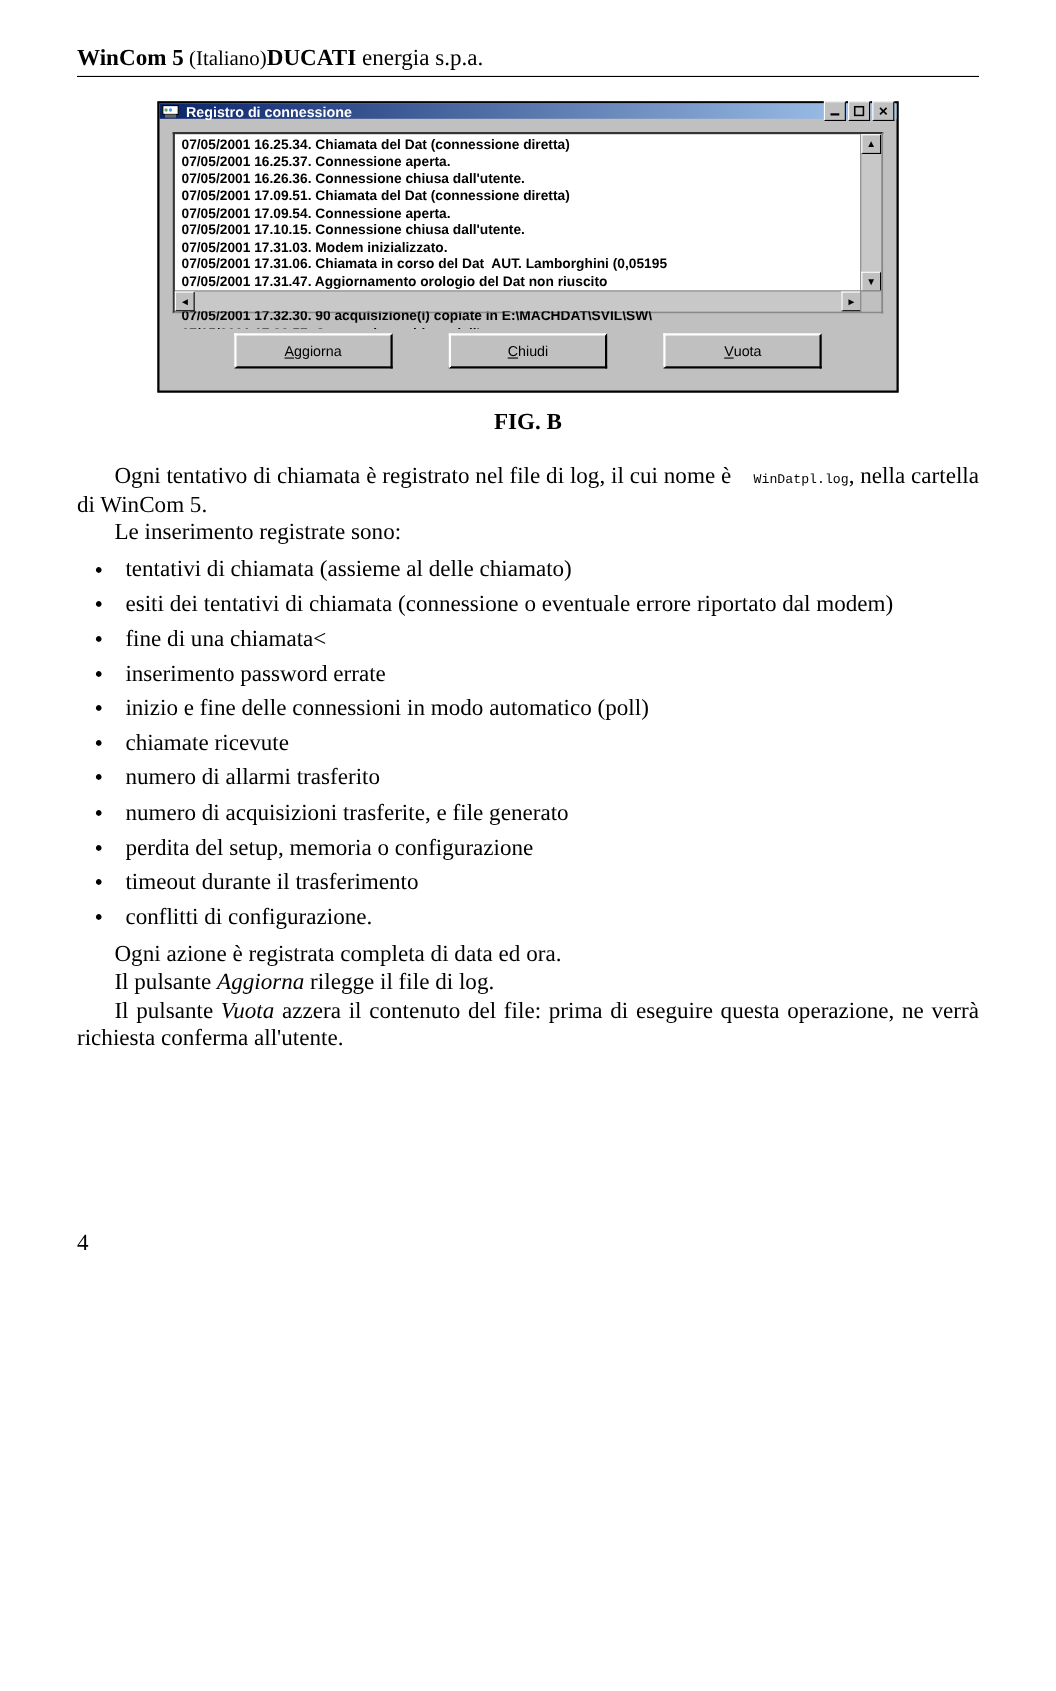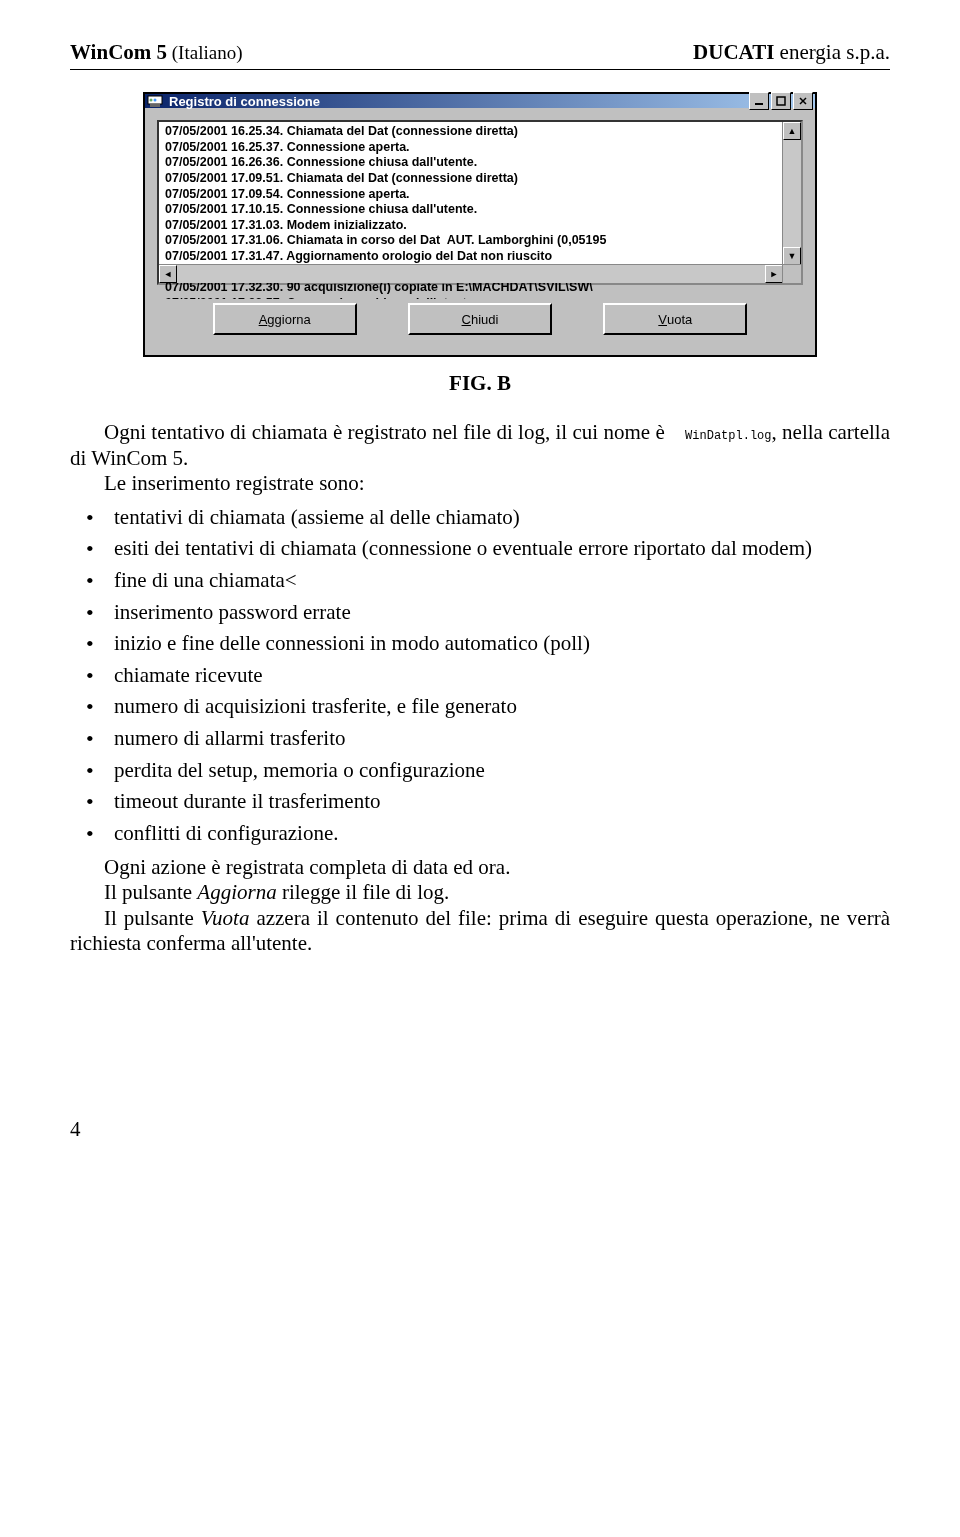--- a/index.html
+++ b/index.html
@@ -7,21 +7,20 @@
     padding: 0;
     background: #fff;
     font-family: "Times New Roman", serif;
     width: 960px;
   }
   .page {
     padding: 40px 70px 20px 70px;
   }
   .header-line {
     display: flex;
-    justify-content: space-between;
     font-size: 21px;
     font-family: "Times New Roman", serif;
     margin-bottom: 4px;
   }
   .header-left { font-weight: bold; }
   .header-left .sub { font-weight: normal; font-size: 19px; }
   .header-right { font-weight: normal; }
   .header-right .bold { font-weight: bold; }
   .hr { border: none; border-top: 1px solid #000; margin: 0 0 22px 0; }
 
@@ -255,22 +254,22 @@
     </p>
     <p class="para">Le inserimento registrate sono:</p>
 
     <ul class="bullets" id="bullet-list">
         <li>tentativi di chiamata (assieme al delle chiamato)</li>
         <li>esiti dei tentativi di chiamata (connessione o eventuale errore riportato dal modem)</li>
         <li>fine di una chiamata&lt;</li>
         <li>inserimento password errate</li>
         <li>inizio e fine delle connessioni in modo automatico (poll)</li>
         <li>chiamate ricevute</li>
+        <li>numero di allarmi trasferito</li>
         <li>numero di acquisizioni trasferite, e file generato</li>
-        <li>numero di allarmi trasferito</li>
         <li>perdita del setup, memoria o configurazione</li>
         <li>timeout durante il trasferimento</li>
         <li>conflitti di configurazione.</li>
       </ul>
 
     <p class="para">Ogni azione è registrata completa di data ed ora.</p>
     <p class="para">
       <span>Il pulsante </span><span class="italic">Aggiorna</span><span> rilegge il file di log.</span>
     </p>
     <p class="para">

